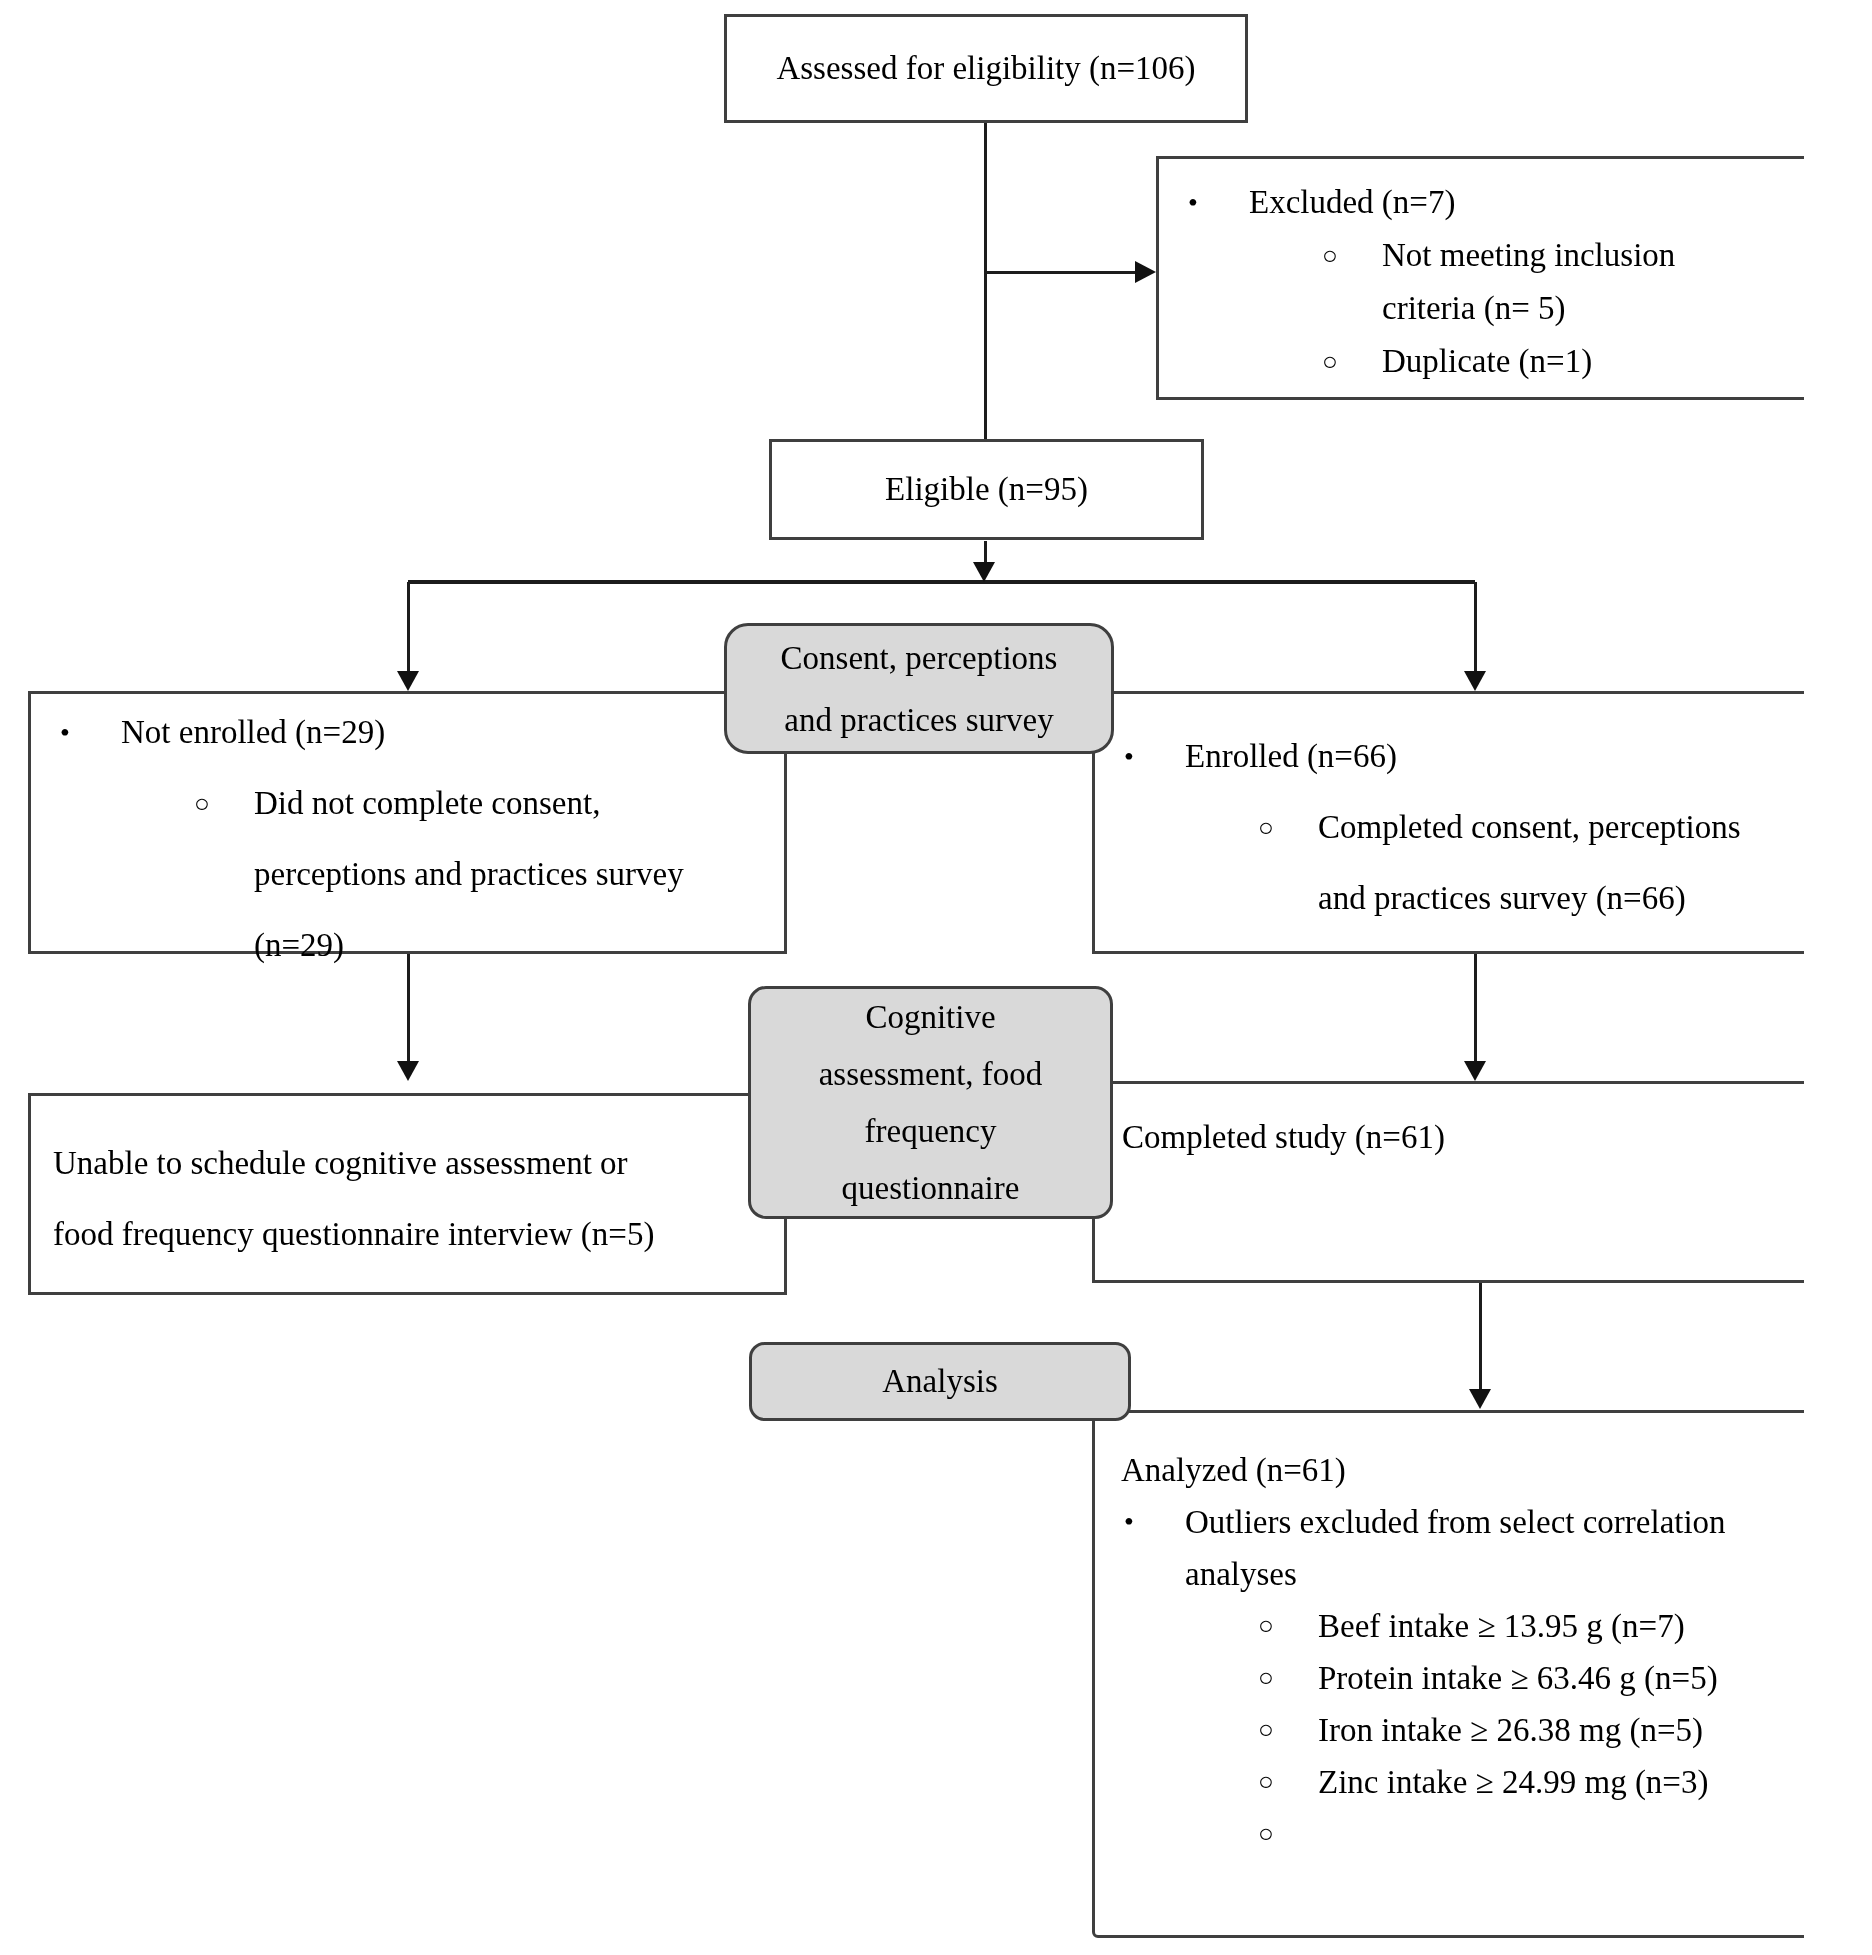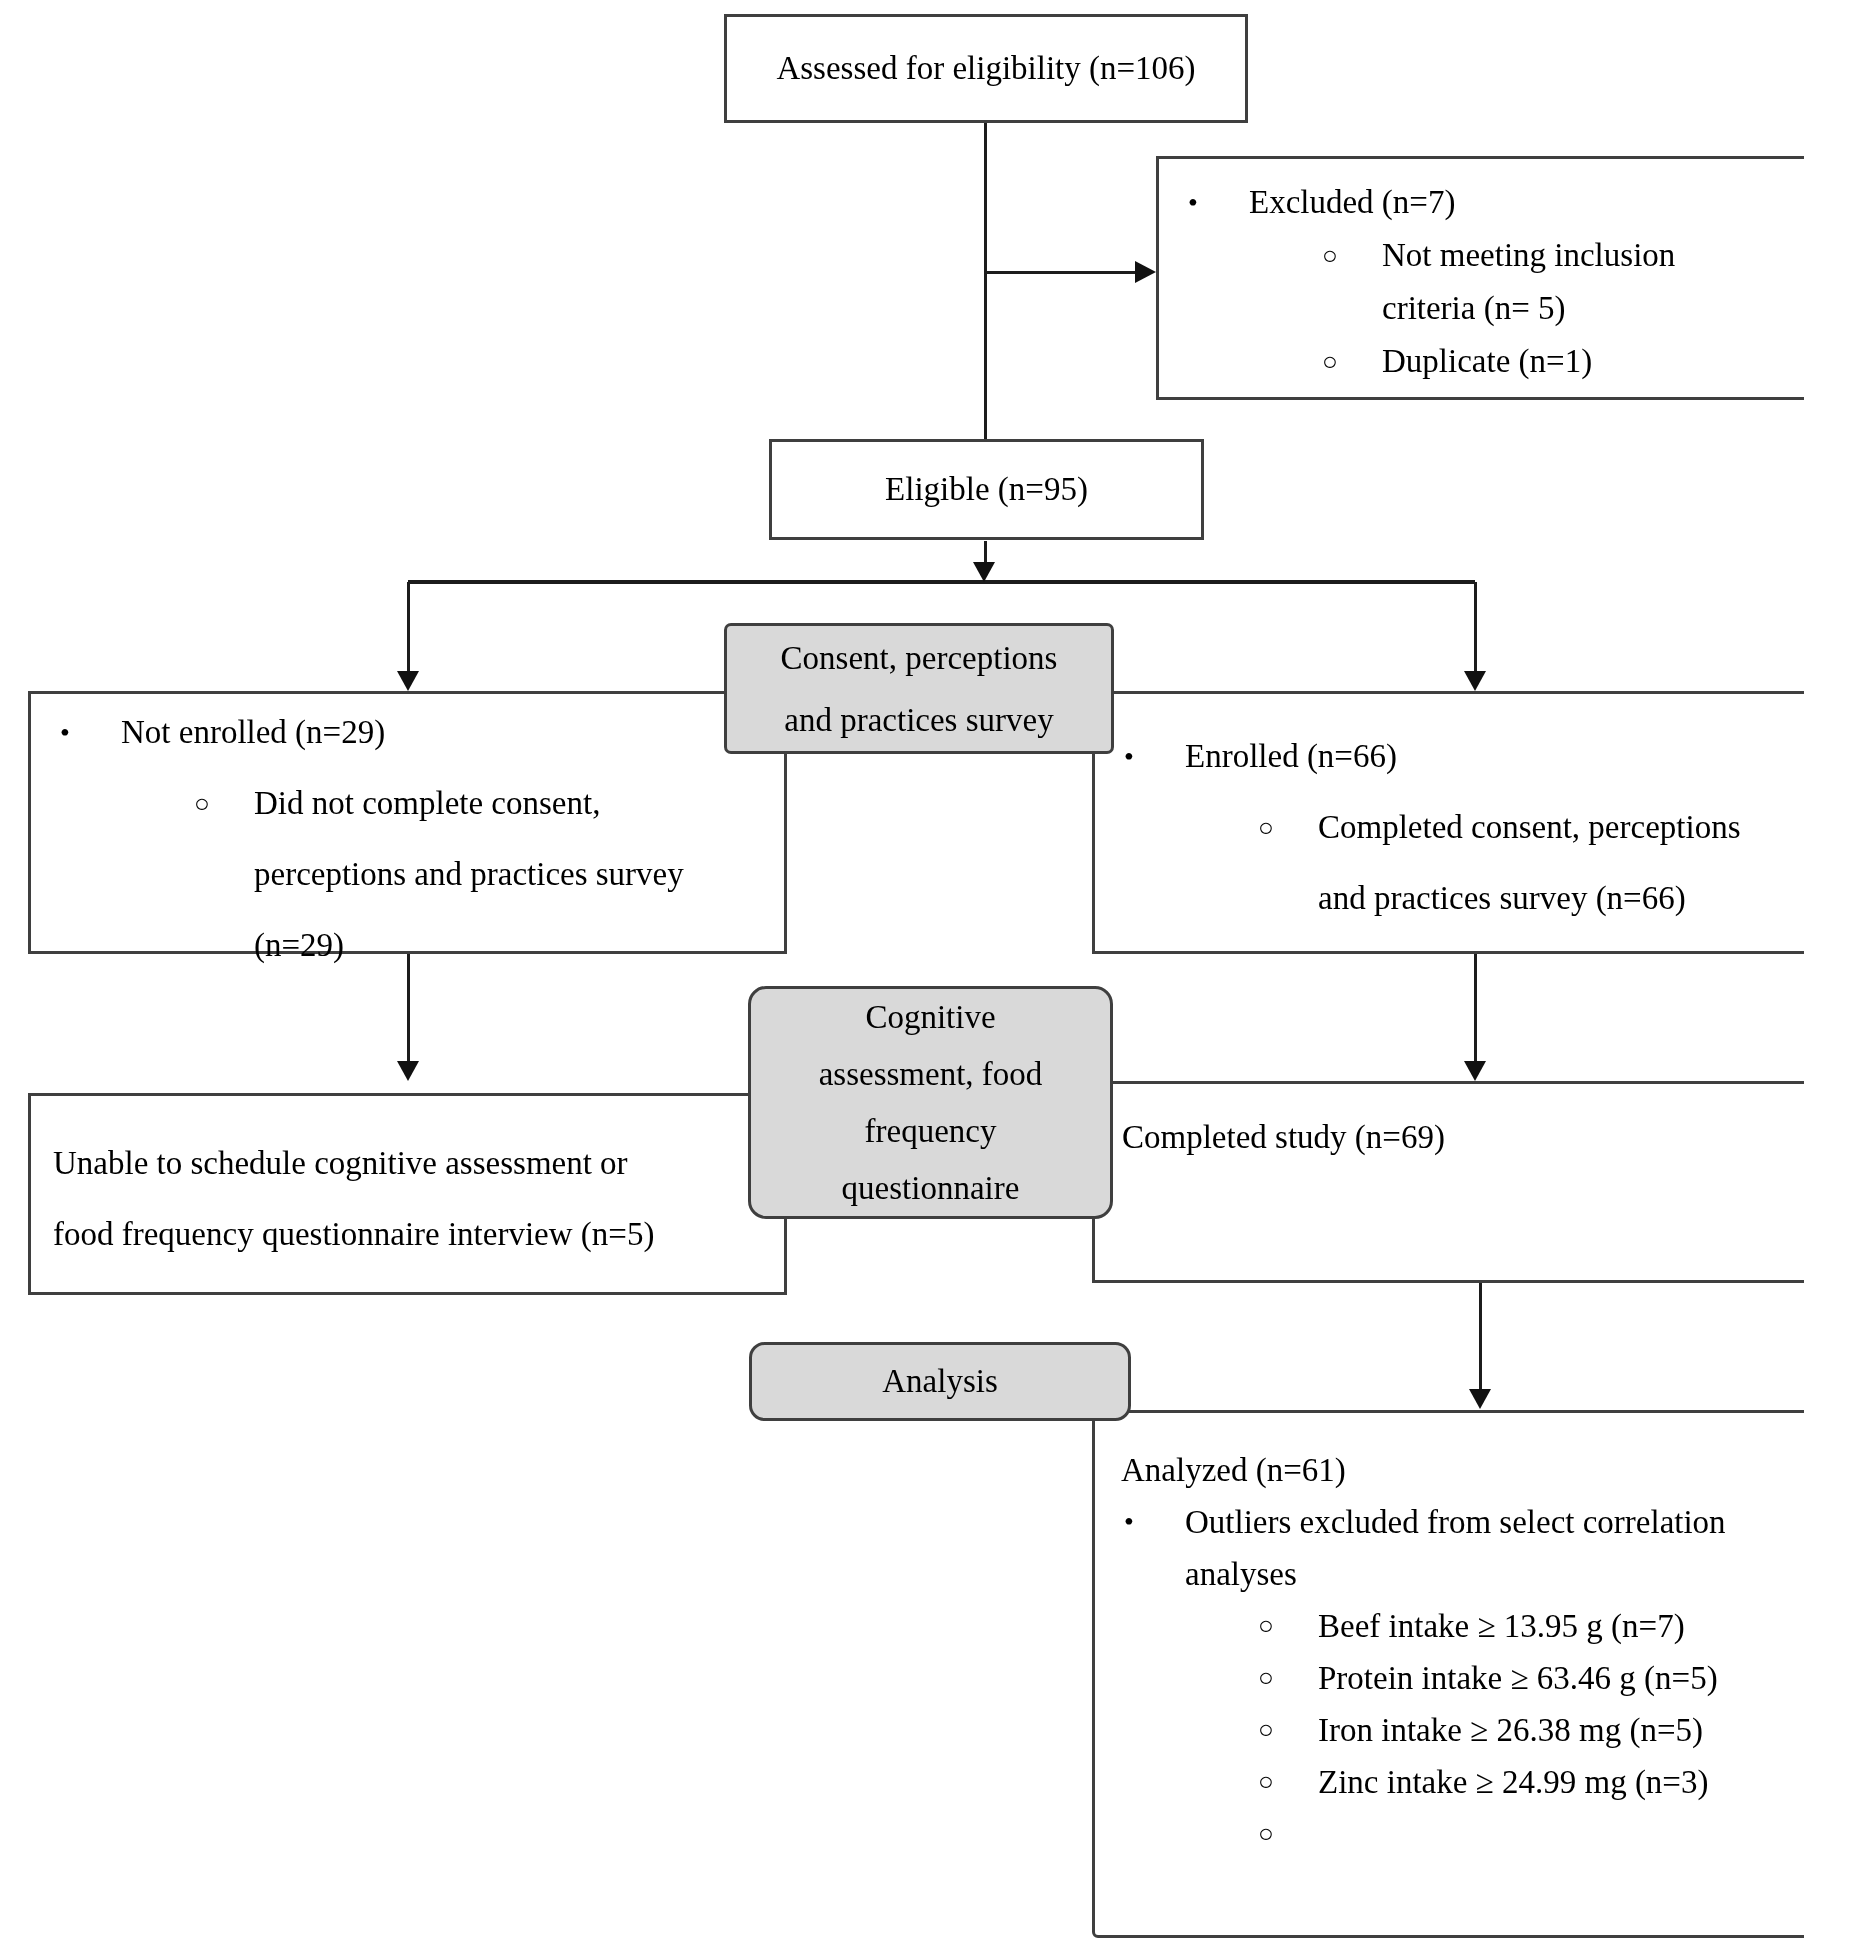--- a/index.html
+++ b/index.html
@@ -25,21 +25,21 @@
   
   .li{position:relative;}
   .li .mk{position:absolute;top:0;}
   .l1{padding-left:90px;}  .l1 .mk{left:29px;font-size:28px;}
   .l2{padding-left:223px;}  .l2 .mk{left:163px;font-size:26px;}
   .tx,.prelines{white-space:pre-line;margin-top:12px;}
 
   #assessed   {left:724px;top:14px;  width:524px; height:109px;}
   #excluded   {left:1156px;top:156px; width:691px;height:244px;padding-top:16.7px;line-height:53px;}
   #eligible   {left:769px;top:439px; width:435px; height:101px;}
-  #consent    {left:724px;top:611px;width:390px; height:131px;border-radius:7px;line-height:62px;}
+  #consent    {left:724px;top:611px;width:390px; height:131px;border-radius:24px;line-height:62px;}
   #notEnrolled{left:28px;  top:691px;width:759px;height:263px;padding-top:3.3px; line-height:71px;}
   #enrolled   {left:1092px;top:691px;width:769px;height:263px;padding-top:27px;line-height:71px;}
   #cognitive  {left:748px;top:974px;width:365px; height:233px;border-radius:18px;line-height:57px;}
   #unable     {left:28px;  top:1081px;width:759px;height:202px;padding:32px 16.7px 0 22px;line-height:71px;}
   #completed  {left:1092px;top:1081px;width:769px;height:202px;padding:35px 16.7px 0 27px;}
   #analysis   {left:749px;top:1342px;width:382px; height:79px;border-radius:15.6px;font-family:Liberation Serif, serif;}
   #analyzed   {left:1092px;top:1410px;width:769px;height:528px;padding-top:31px;line-height:52px;border-radius:6px;}
   #analyzed .heading{padding-left:26px;}
 </style>
 </head>
@@ -93,21 +93,21 @@
   <div class="box" id="enrolled">
       <div class="li l1"><span class="mk">•</span><span class="tx">Enrolled (n=66)</span></div>
       <div class="li l2"><span class="mk">○</span><span class="tx">Completed consent, perceptions
 and practices survey (n=66)</span></div>
     </div>
 
   <div class="box prelines" id="unable">Unable to schedule cognitive assessment or
 food frequency questionnaire interview (n=5)</div>
 
   <div class="box" id="completed">
-    <span>Completed study (n=69)</span>
+    <span>Completed study (n=61)</span>
   </div>
 
   <div class="box" id="analyzed">
     <div class="heading">Analyzed (n=61)</div>
     <div>
         <div class="li l1"><span class="mk">•</span><span class="tx">Outliers excluded from select correlation
 analyses</span></div>
         <div class="li l2"><span class="mk">○</span><span class="tx">Beef intake ≥ 13.95 g (n=7)</span></div>
         <div class="li l2"><span class="mk">○</span><span class="tx">Protein intake ≥ 63.46 g (n=5)</span></div>
         <div class="li l2"><span class="mk">○</span><span class="tx">Iron intake ≥ 26.38 mg (n=5)</span></div>

